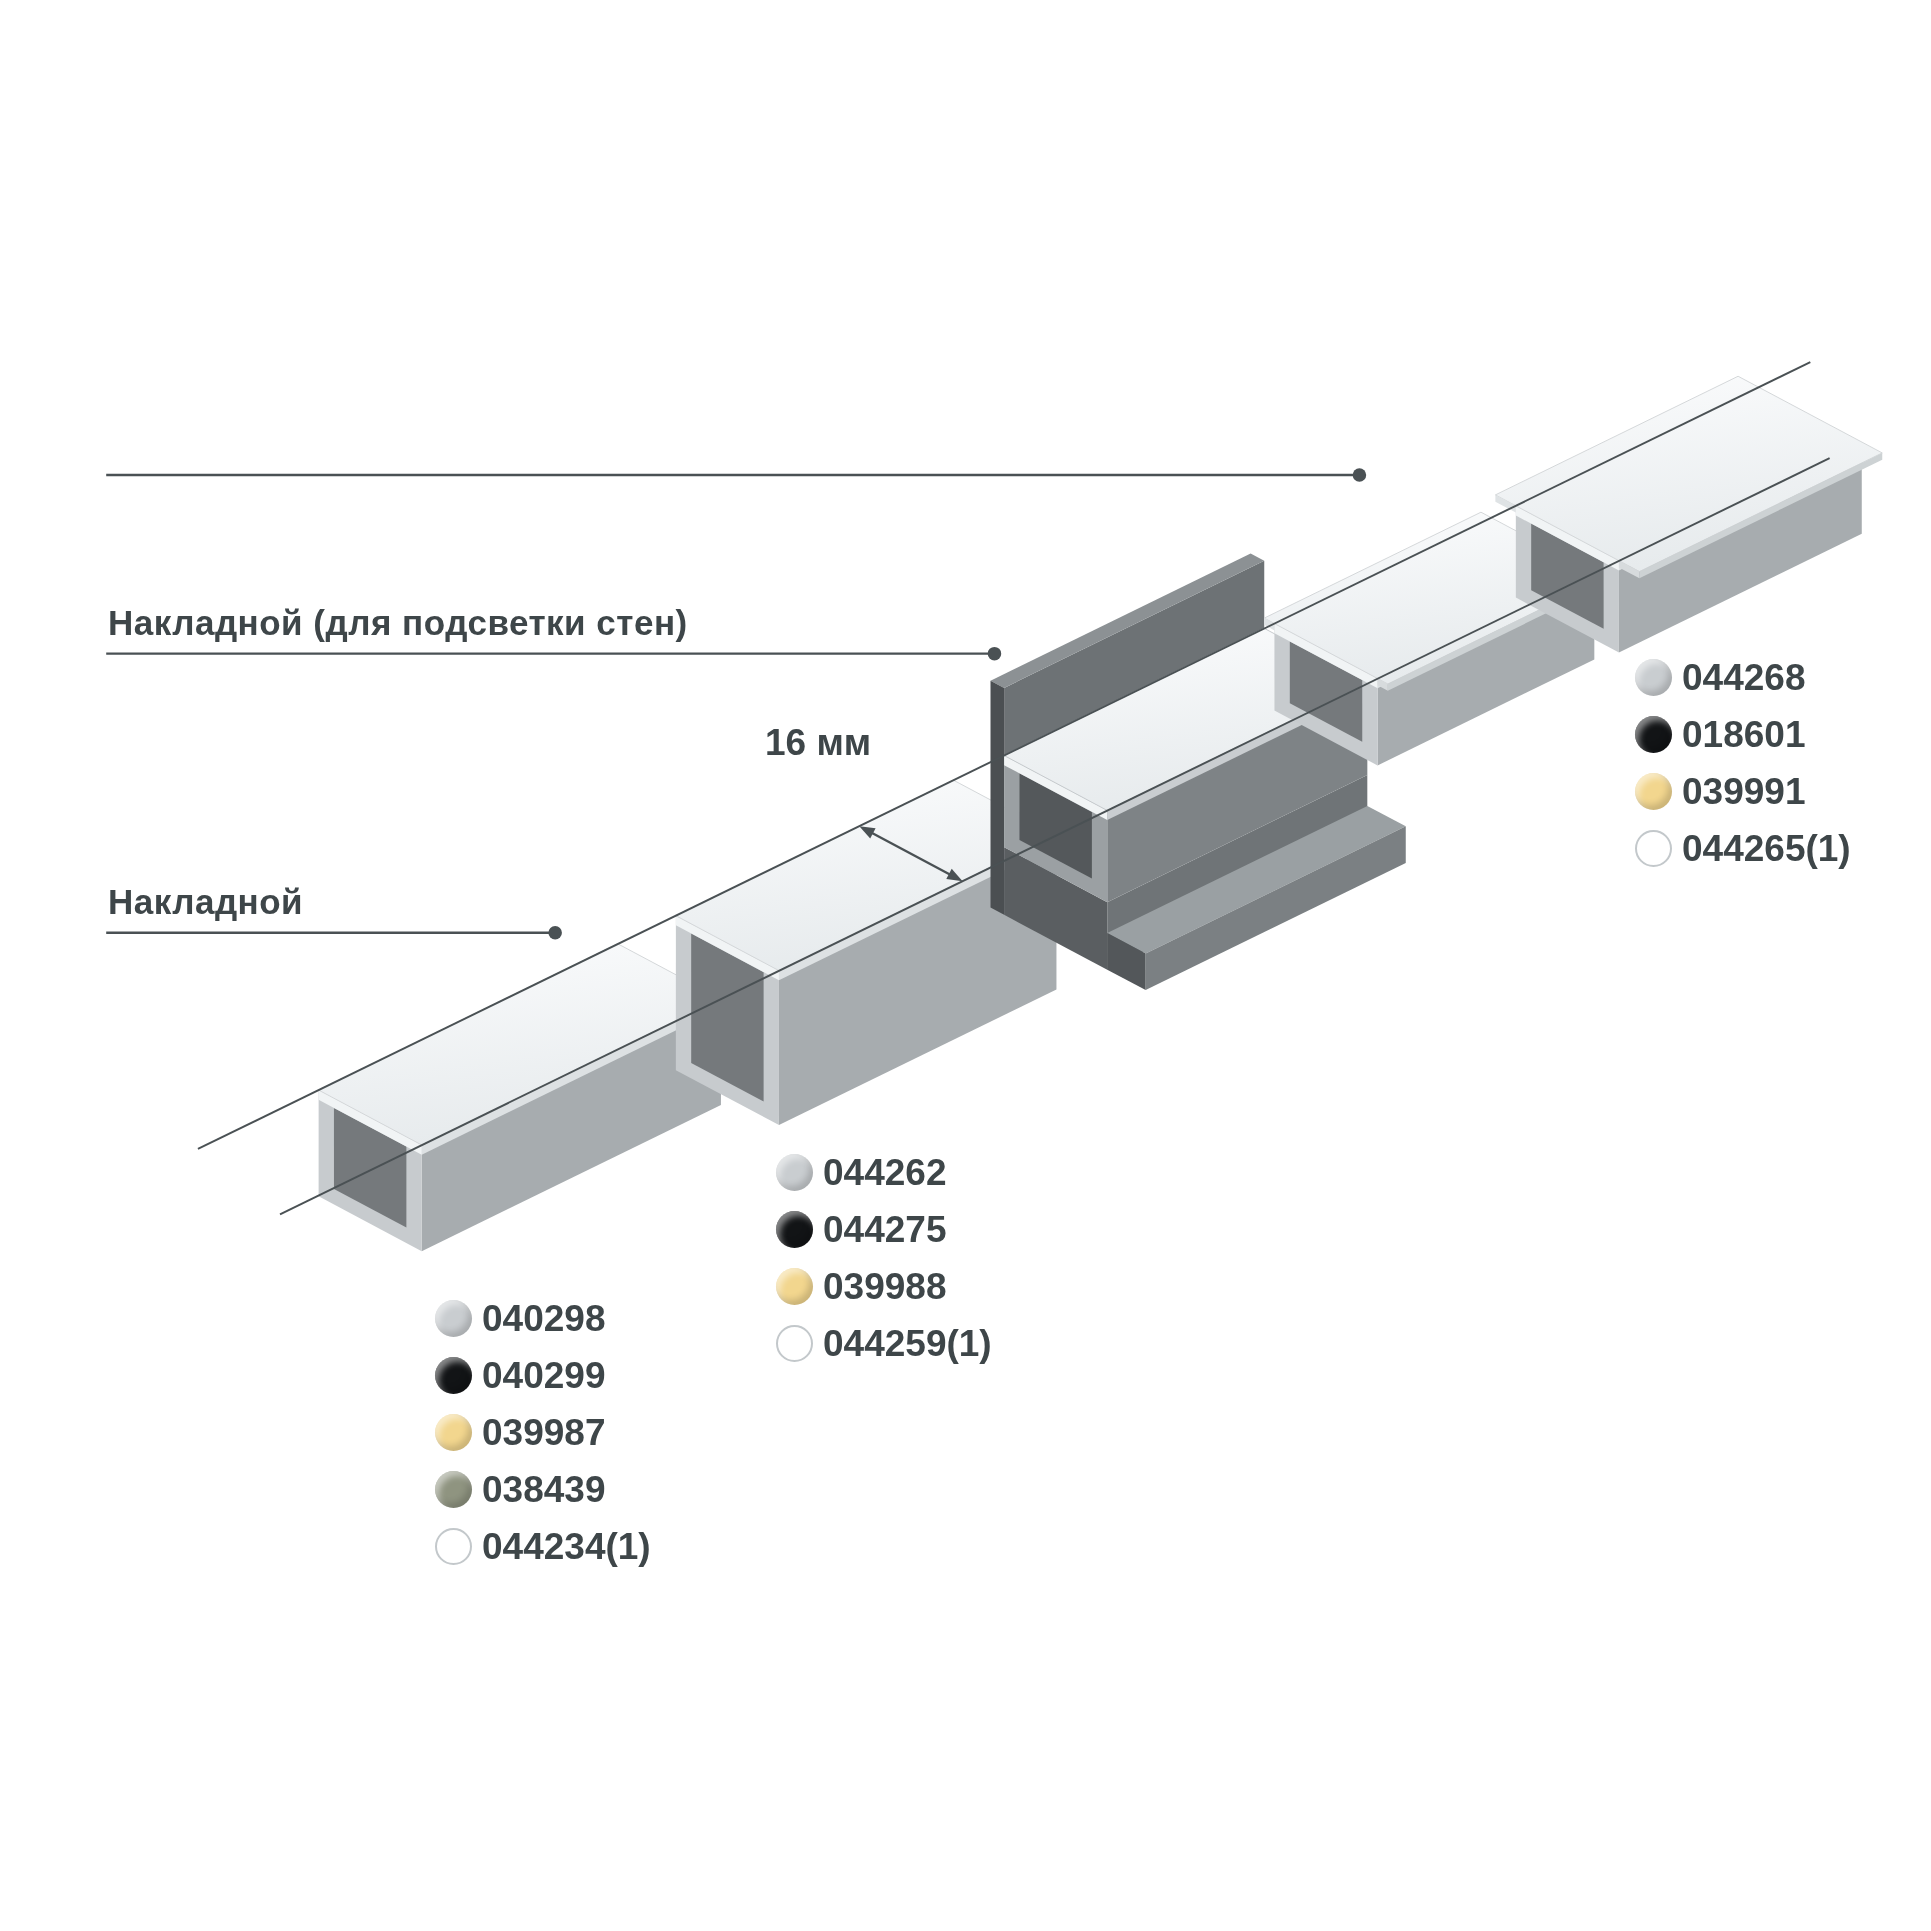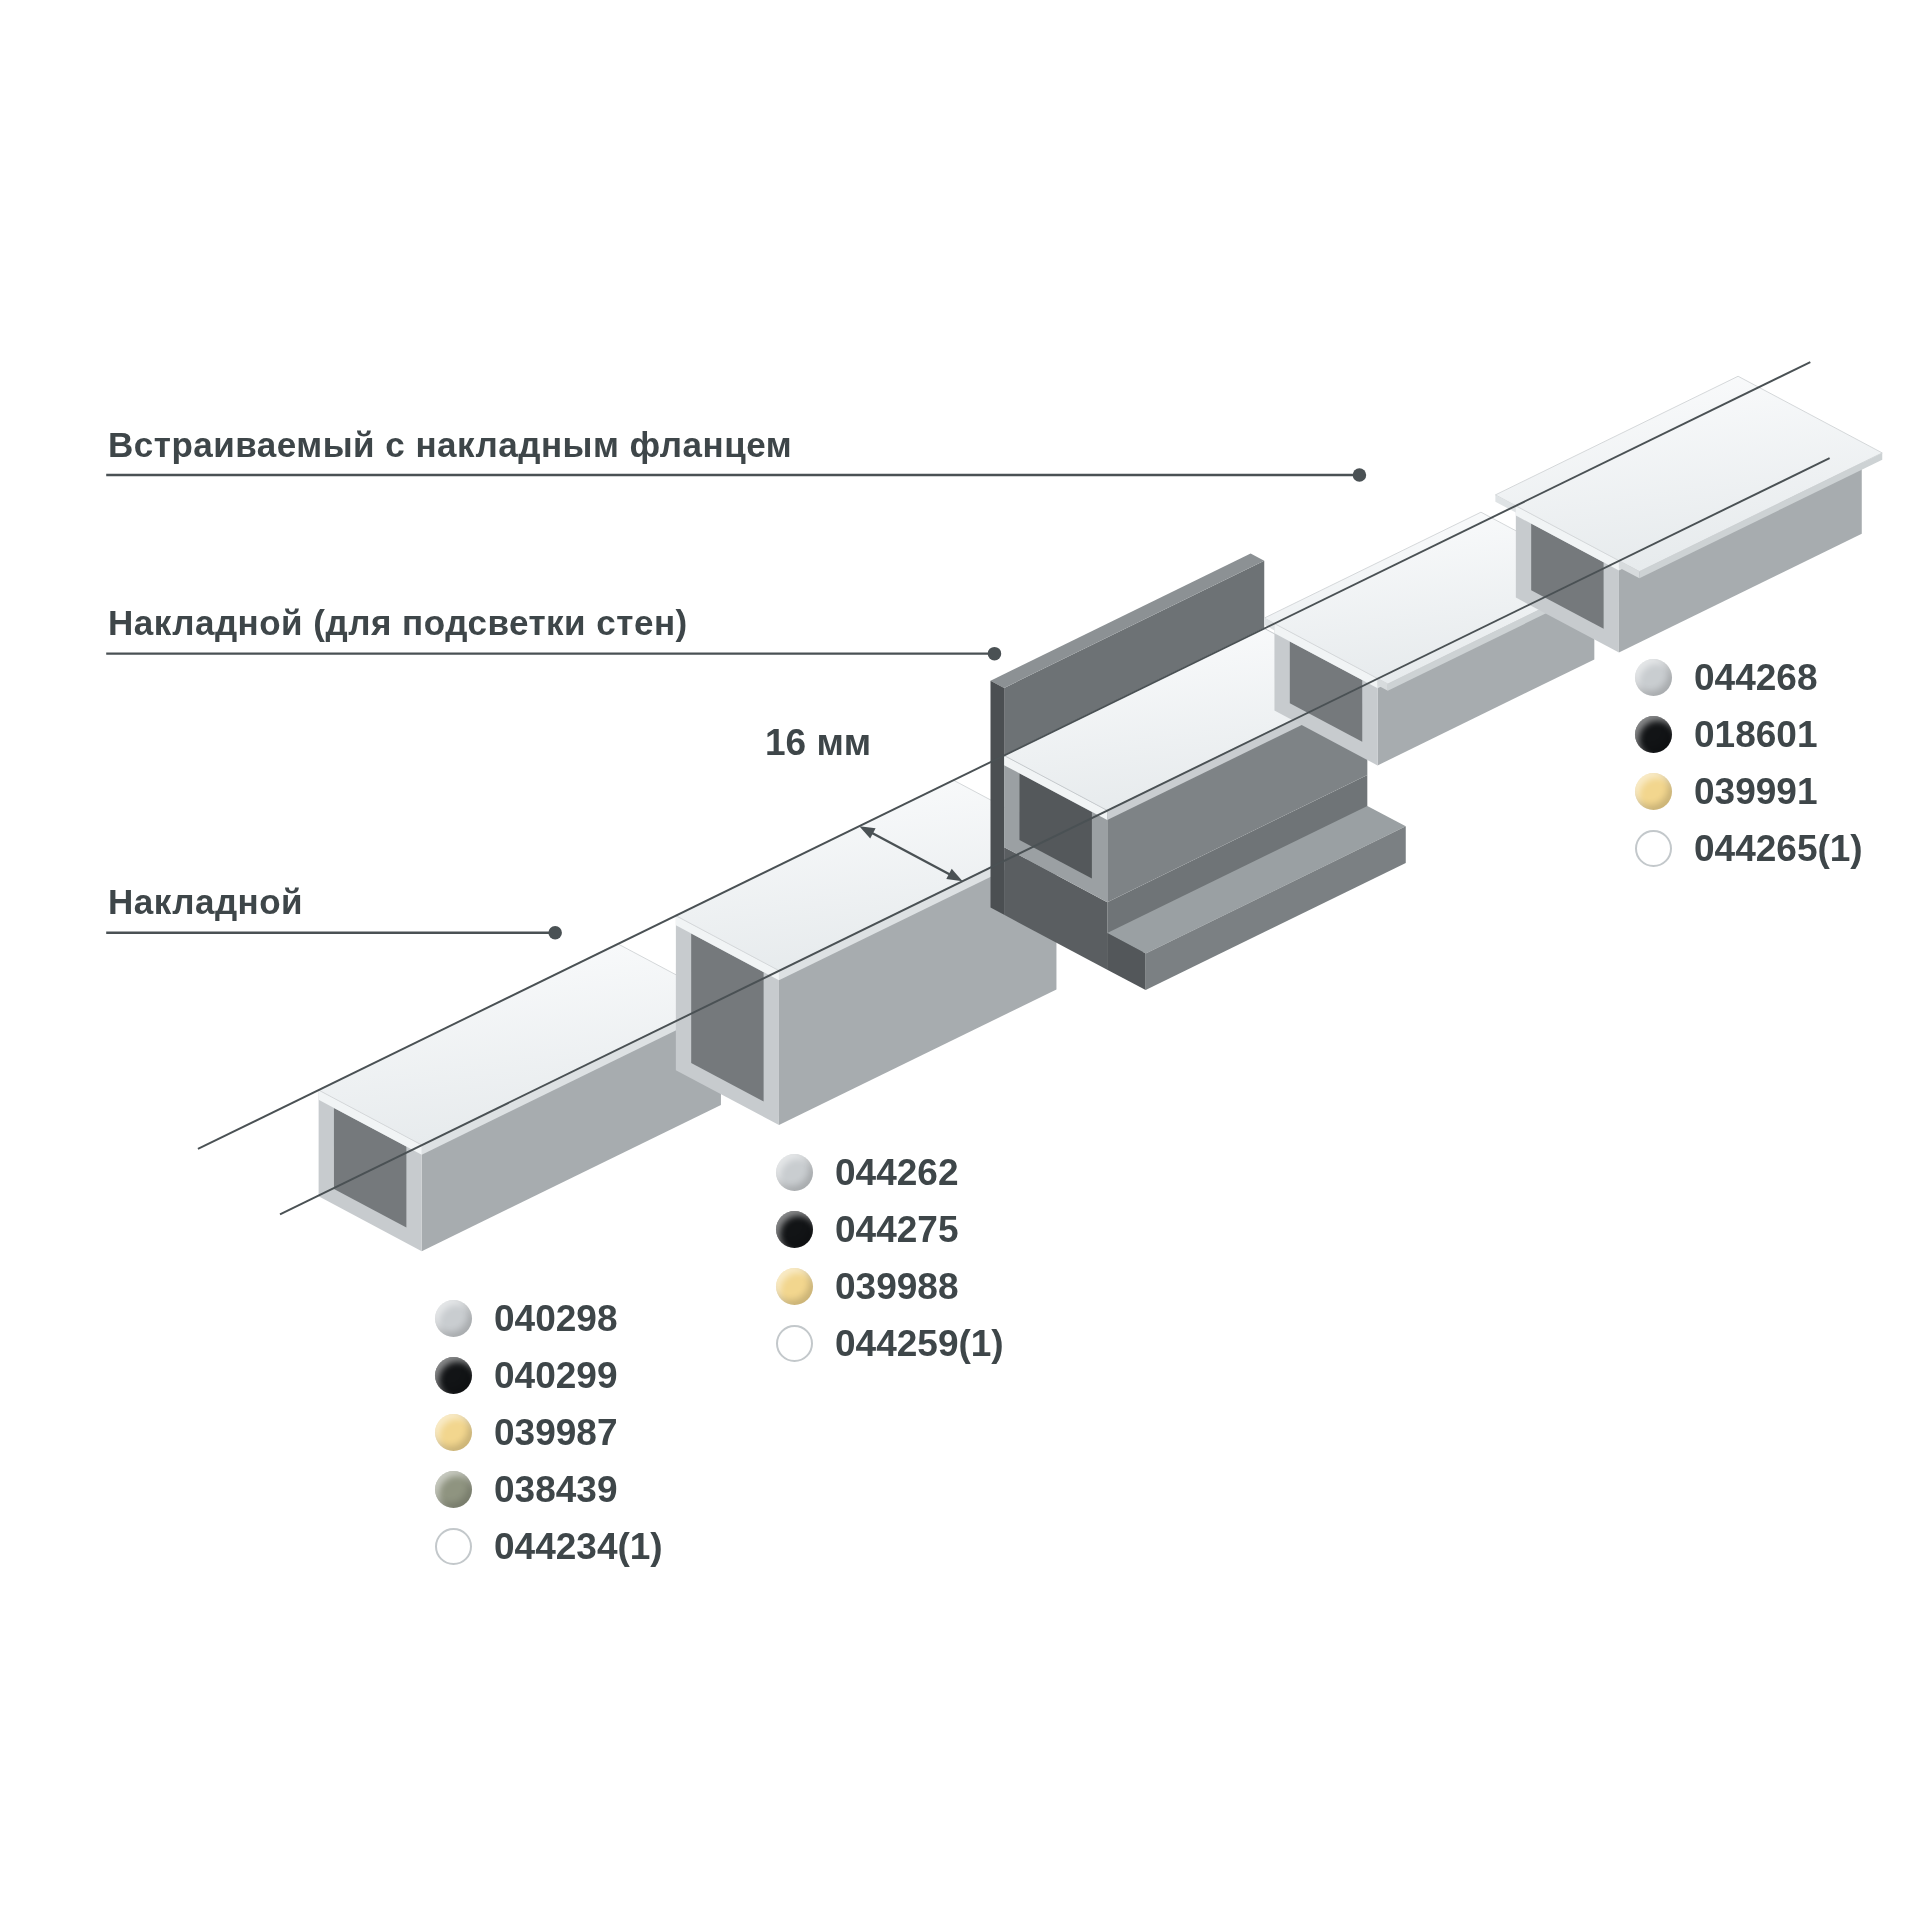--- a/index.html
+++ b/index.html
@@ -2,21 +2,21 @@
 <html style="--tx: #3e4649;"><head>
 <meta charset="utf-8">
 <style>
   html,body{margin:0;padding:0;background:#ffffff;}
   body{width:1931px;height:1931px;font-family:"Liberation Sans",sans-serif;}
   .canvas{position:relative;width:1931px;height:1931px;background:#fff;overflow:hidden;}
   #scene{position:absolute;left:0;top:0;}
   .label{position:absolute;font-size:35px;font-weight:700;color:var(--tx,#3e4649);letter-spacing:0.5px;white-space:nowrap;}
   .dim{position:absolute;font-size:37px;font-weight:700;color:var(--tx,#3e4649);}
   .group{position:absolute;display:flex;flex-direction:column;}
-  .arow{display:flex;align-items:center;height:57px;gap:22px;}
+  .arow{display:flex;align-items:center;height:57px;gap:10px;}
   .dot{width:37px;height:37px;border-radius:50%;box-sizing:border-box;flex:0 0 37px;
        box-shadow: inset -3.9px -4.8px 6.8px rgba(0,0,0,.16), inset 3.9px 4.8px 6.8px rgba(255,255,255,.5);}
   .dot.ring{border:2.9px solid #c3c8cb;box-shadow:none;}
   .code{font-size:37px;font-weight:700;color:var(--tx,#3e4649);white-space:nowrap;}
   #g1{left:435px;top:1290px;}
   #g2{left:776px;top:1128px;margin-top:16px;}
   #g3{left:1112px;top:992px;}
   #g4{left:1364px;top:754px;}
   #g5{left:1635px;top:649px;}
   #lab1{left:108px;top:425px;}
@@ -98,21 +98,20 @@
         <line x1="110" y1="677" x2="1030" y2="677" stroke="#4a5154" stroke-width="2.5"></line>
         <circle cx="1030" cy="677" r="7" fill="#4a5154"></circle>
         <line x1="110" y1="966" x2="575" y2="966" stroke="#4a5154" stroke-width="2.5"></line>
         <circle cx="575" cy="966" r="7" fill="#4a5154"></circle>
         <line x1="903.2" y1="862.8" x2="983.8" y2="905.7" stroke="#4a5154" stroke-width="2.5"></line>
         <polygon points="890.0,855.7 901.3,868.5 906.9,857.9" fill="#4a5154"></polygon>
         <polygon points="997.0,912.7 980.1,910.5 985.7,899.9" fill="#4a5154"></polygon>
       </g>
   </svg>
 
-  <div class="label" id="lab1">Встраиваемый с накладным фланцем</div>
   <div class="label" id="lab2">Накладной (для подсветки стен)</div>
   <div class="label" id="lab3">Накладной</div>
 
   <div class="dim" id="dim1">16 мм</div>
 
   <div class="group" id="g1">
       <div class="arow">
         <span class="dot" style="background: rgb(201, 205, 208);"></span>
         <span class="code">040298</span>
       </div>

